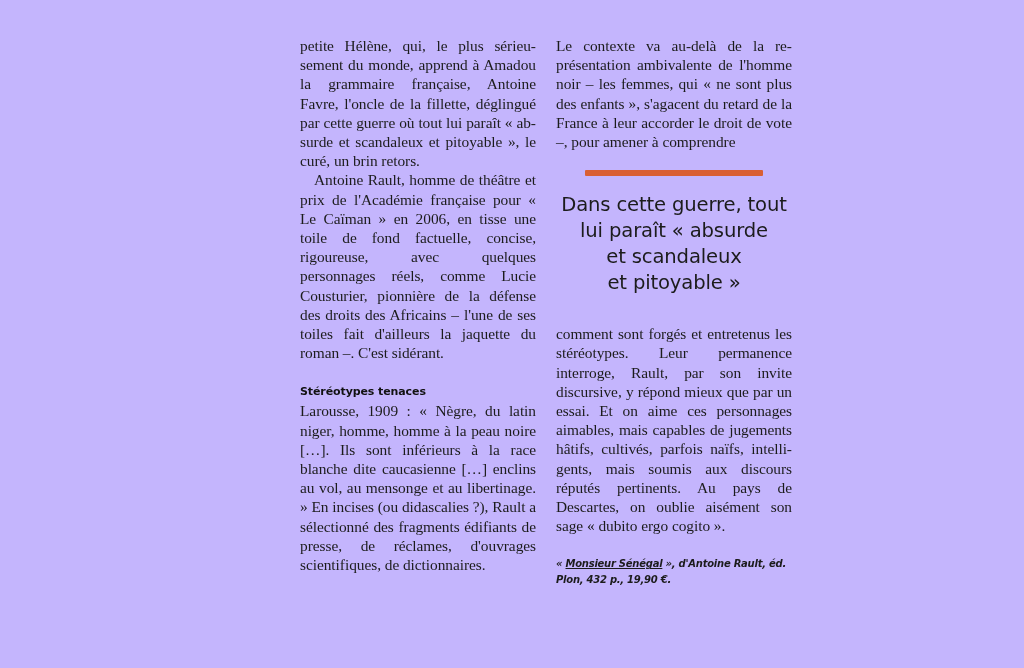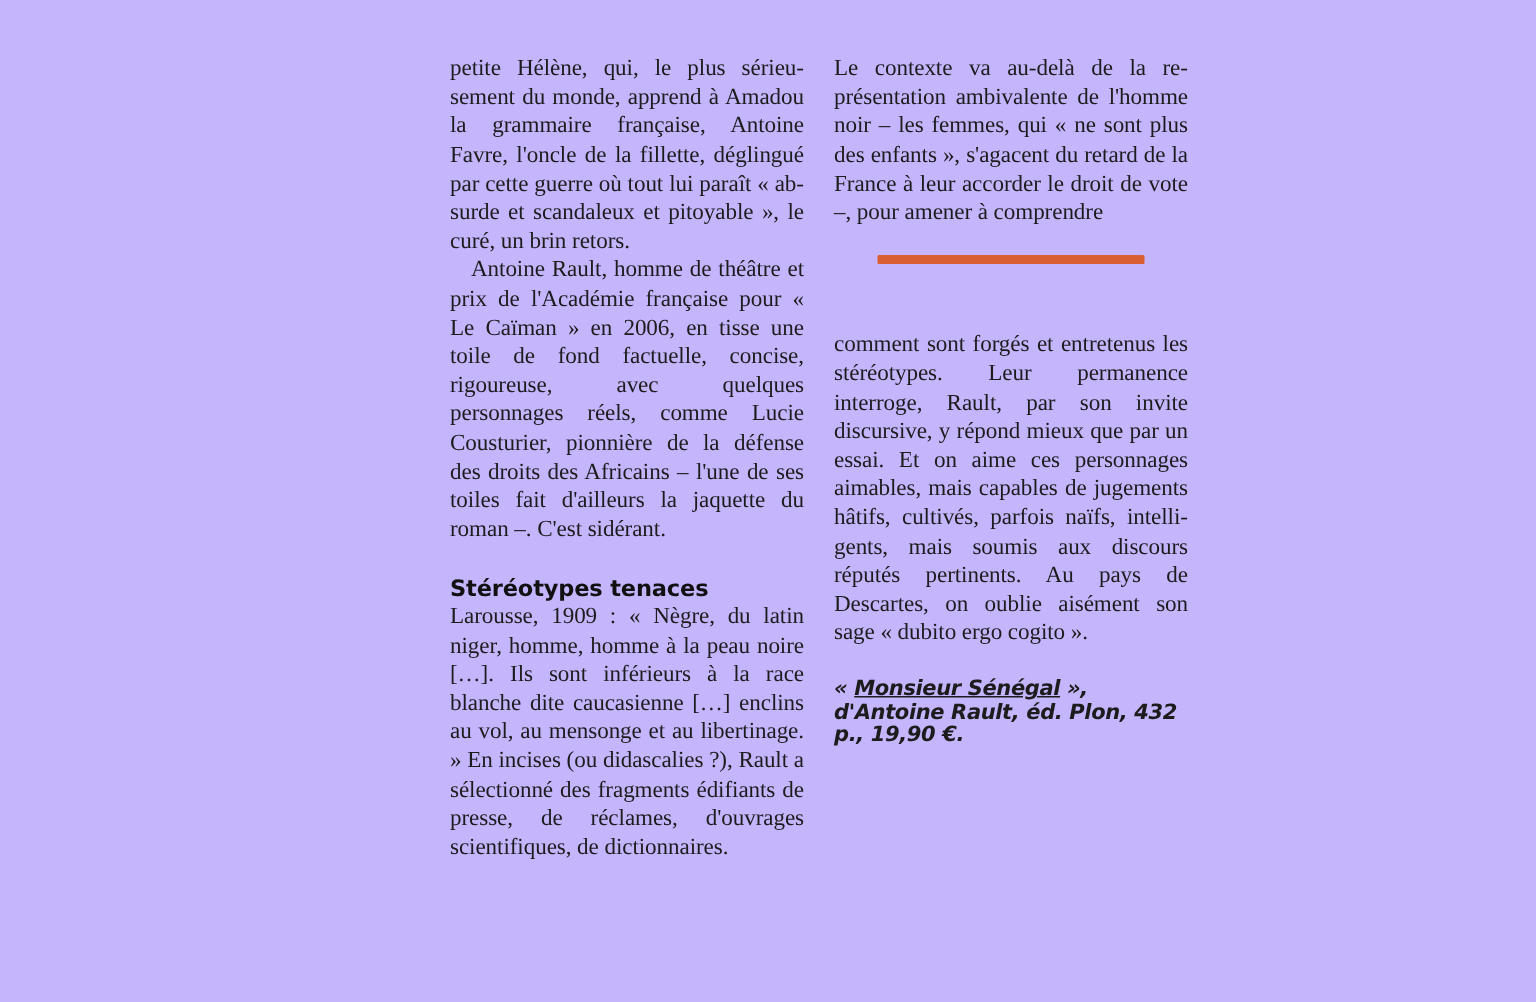--- a/index.html
+++ b/index.html
@@ -45,21 +45,21 @@
     color: #1c1c1c;
     letter-spacing: -0.05px;
   }
   .para + .para {
     text-indent: 14px;
   }
 
   
   .subhead {
     font-family: "DejaVu Sans", "Liberation Sans", sans-serif;
-    font-size: 15px;
+    font-size: 11px;
     font-weight: bold;
     line-height: 18px;
     color: #111111;
     margin: 0;
     letter-spacing: -0.1px;
   }
   .subhead-gap { height: 21px; }
 
   
   .pullquote-wrap {
@@ -86,21 +86,21 @@
     letter-spacing: -0.15px;
   }
   .pq-gap-bottom { height: 28px; }
 
   
   .credit-gap { height: 21px; }
   .credit {
     font-family: "DejaVu Sans", "Liberation Sans", sans-serif;
     font-style: italic;
     font-weight: bold;
-    font-size: 14px;
+    font-size: 10px;
     line-height: 15.5px;
     color: #1c1c1c;
     margin: 0;
     letter-spacing: -0.25px;
   }
   .credit .book-title {
     text-decoration: underline;
     text-underline-offset: 1px;
   }
 </style>
@@ -123,20 +123,26 @@
   </div>
 
   <div class="col col-right">
 
     <p class="para">Le contexte va au-delà de la re­présentation ambivalente de l'homme noir – les femmes, qui « ne sont plus des enfants », s'agacent du retard de la France à leur accorder le droit de vote –, pour amener à comprendre</p>
 
     <div class="pullquote-wrap">
       <div class="pq-gap-top"></div>
       <div class="pq-rule" style="background: rgb(217, 95, 51);"></div>
       <div class="pq-rule-gap"></div>
+      <div class="pullquote">
+        <div>Dans cette guerre, tout</div>
+        <div>lui paraît « absurde</div>
+        <div>et scandaleux</div>
+        <div>et pitoyable »</div>
+      </div>
       <div class="pq-gap-bottom"></div>
     </div>
 
     <p class="para">comment sont forgés et entrete­nus les stéréotypes. Leur perma­nence interroge, Rault, par son invite discursive, y répond mieux que par un essai. Et on aime ces personnages aimables, mais capables de jugements hâ­tifs, cultivés, parfois naïfs, intelli­gents, mais soumis aux discours réputés pertinents. Au pays de Descartes, on oublie aisément son sage « dubito ergo cogito ».</p>
 
     <div class="credit-gap"></div>
 
     <p class="credit"><span>« </span><span class="book-title">Monsieur Sénégal</span><span> », d'Antoine Rault, éd. Plon, 432 p., 19,90 €.</span></p>
   </div>
 

